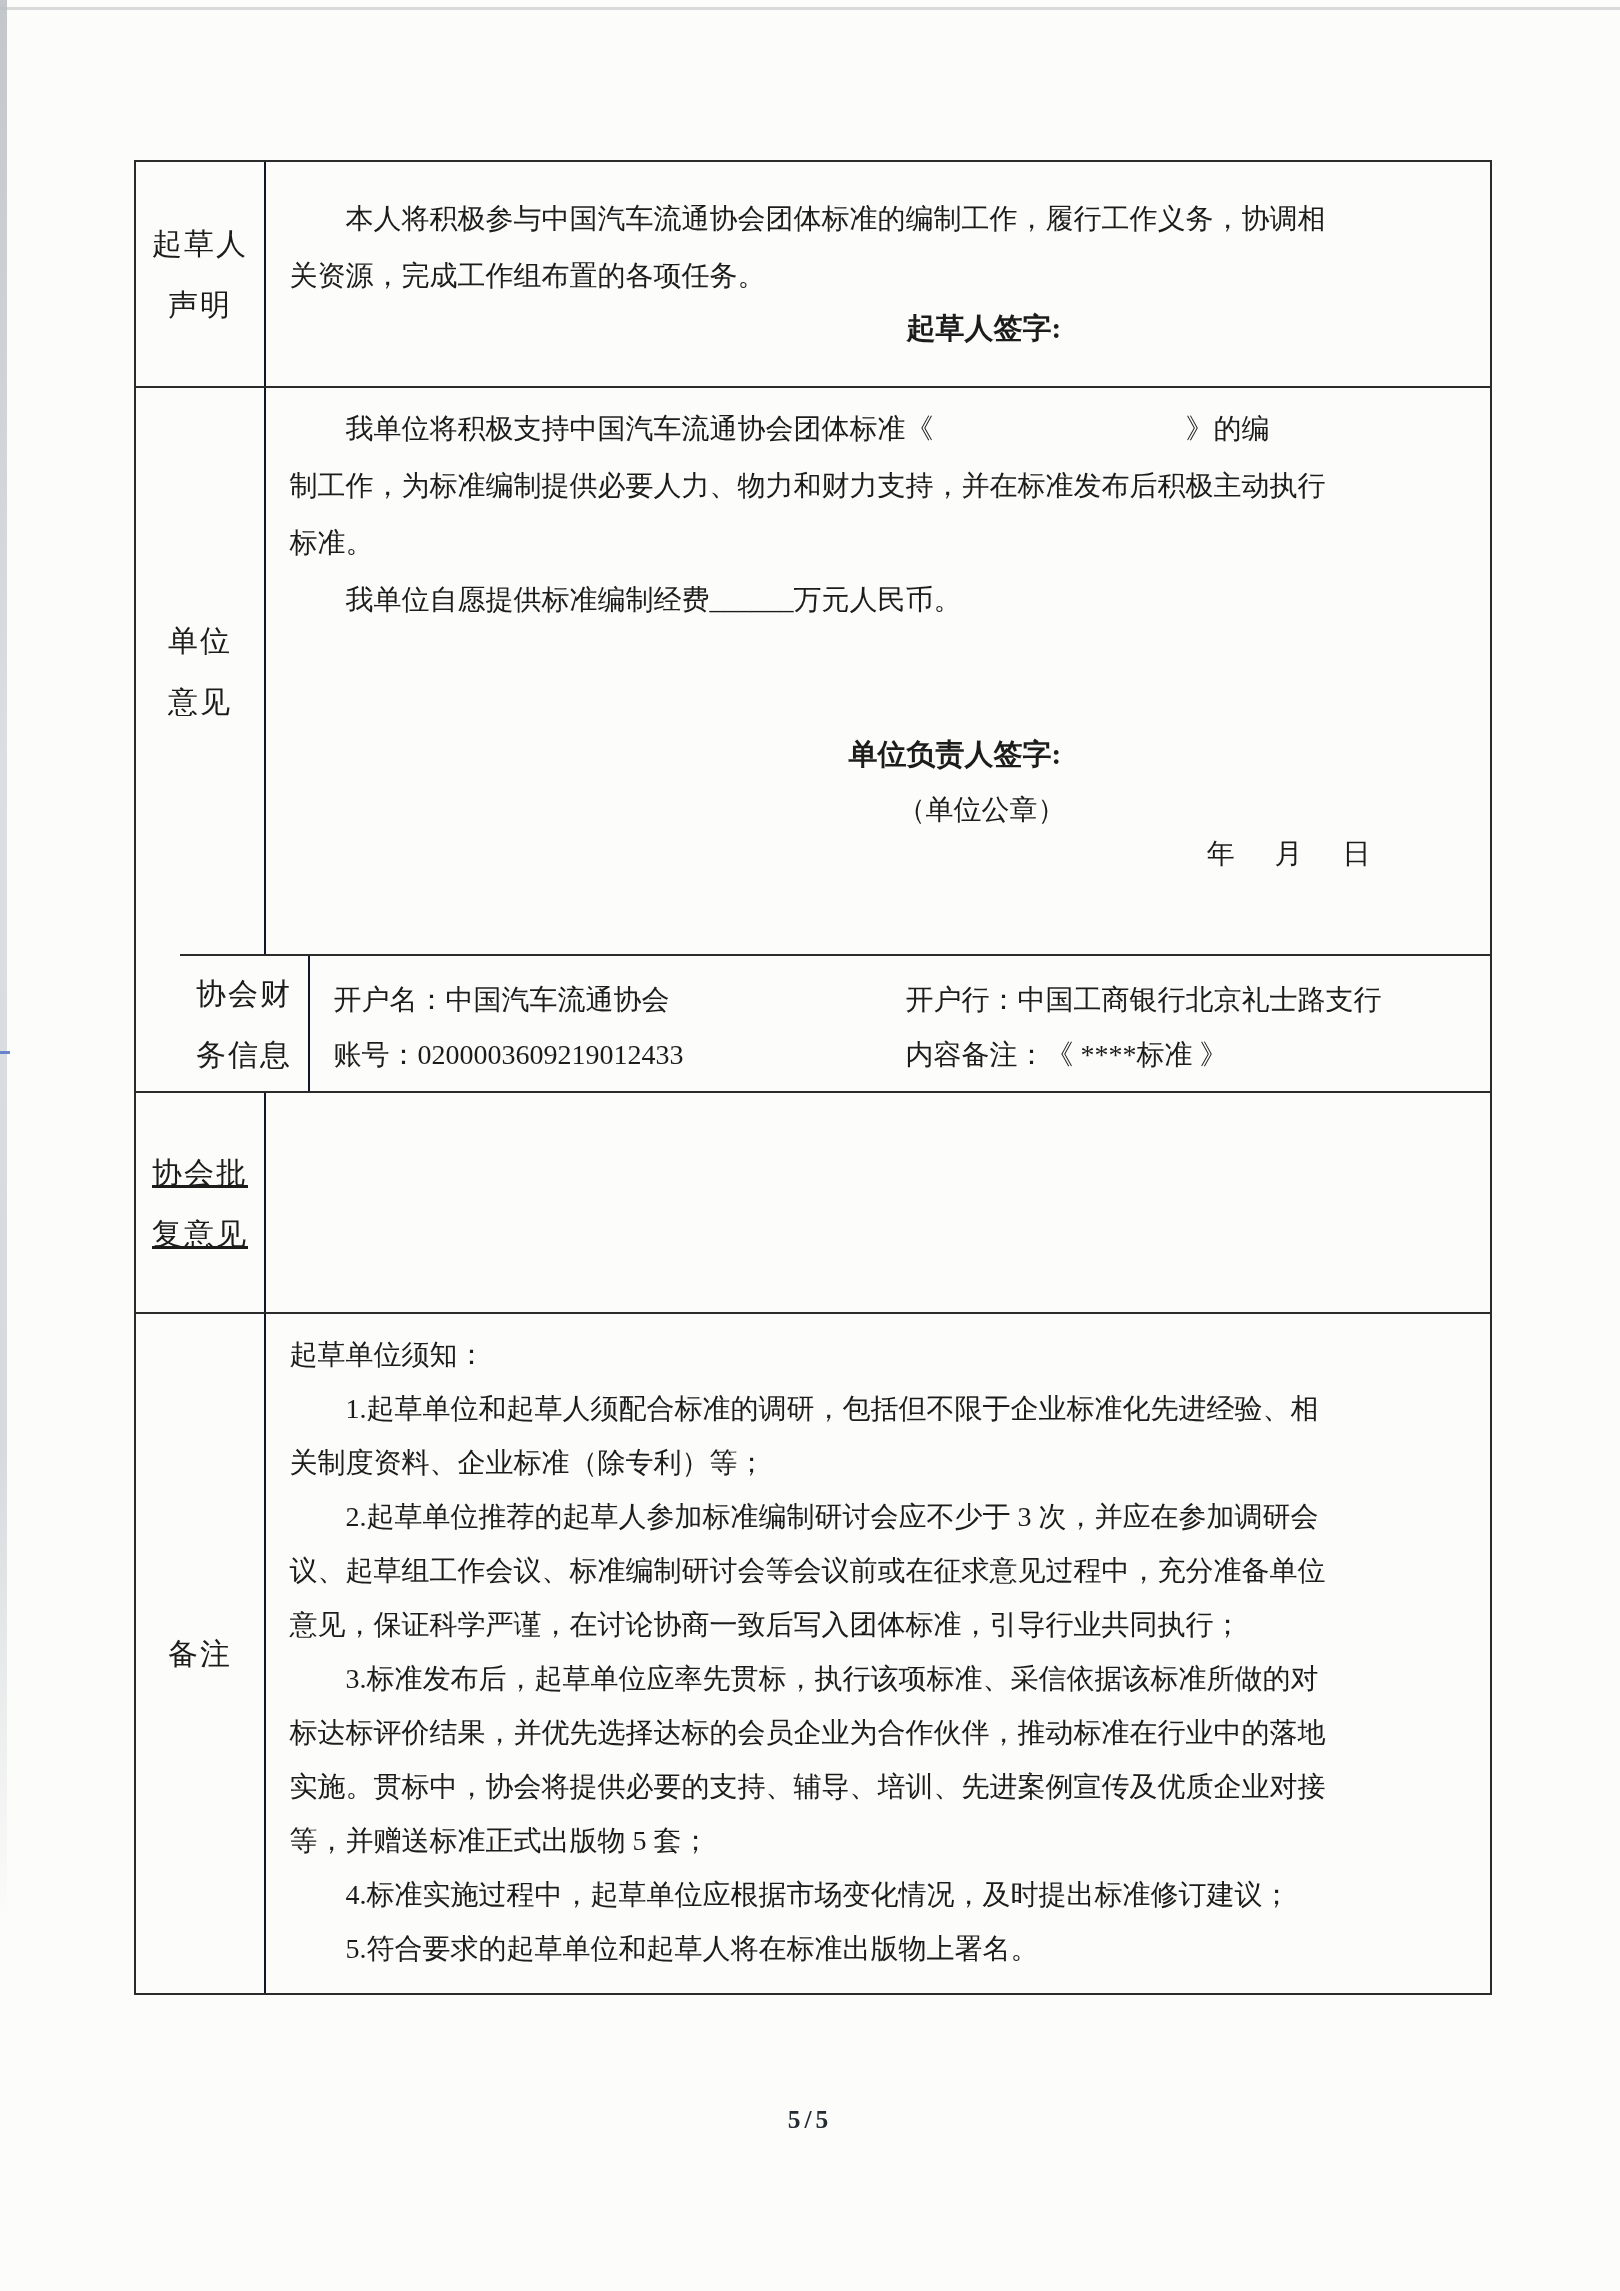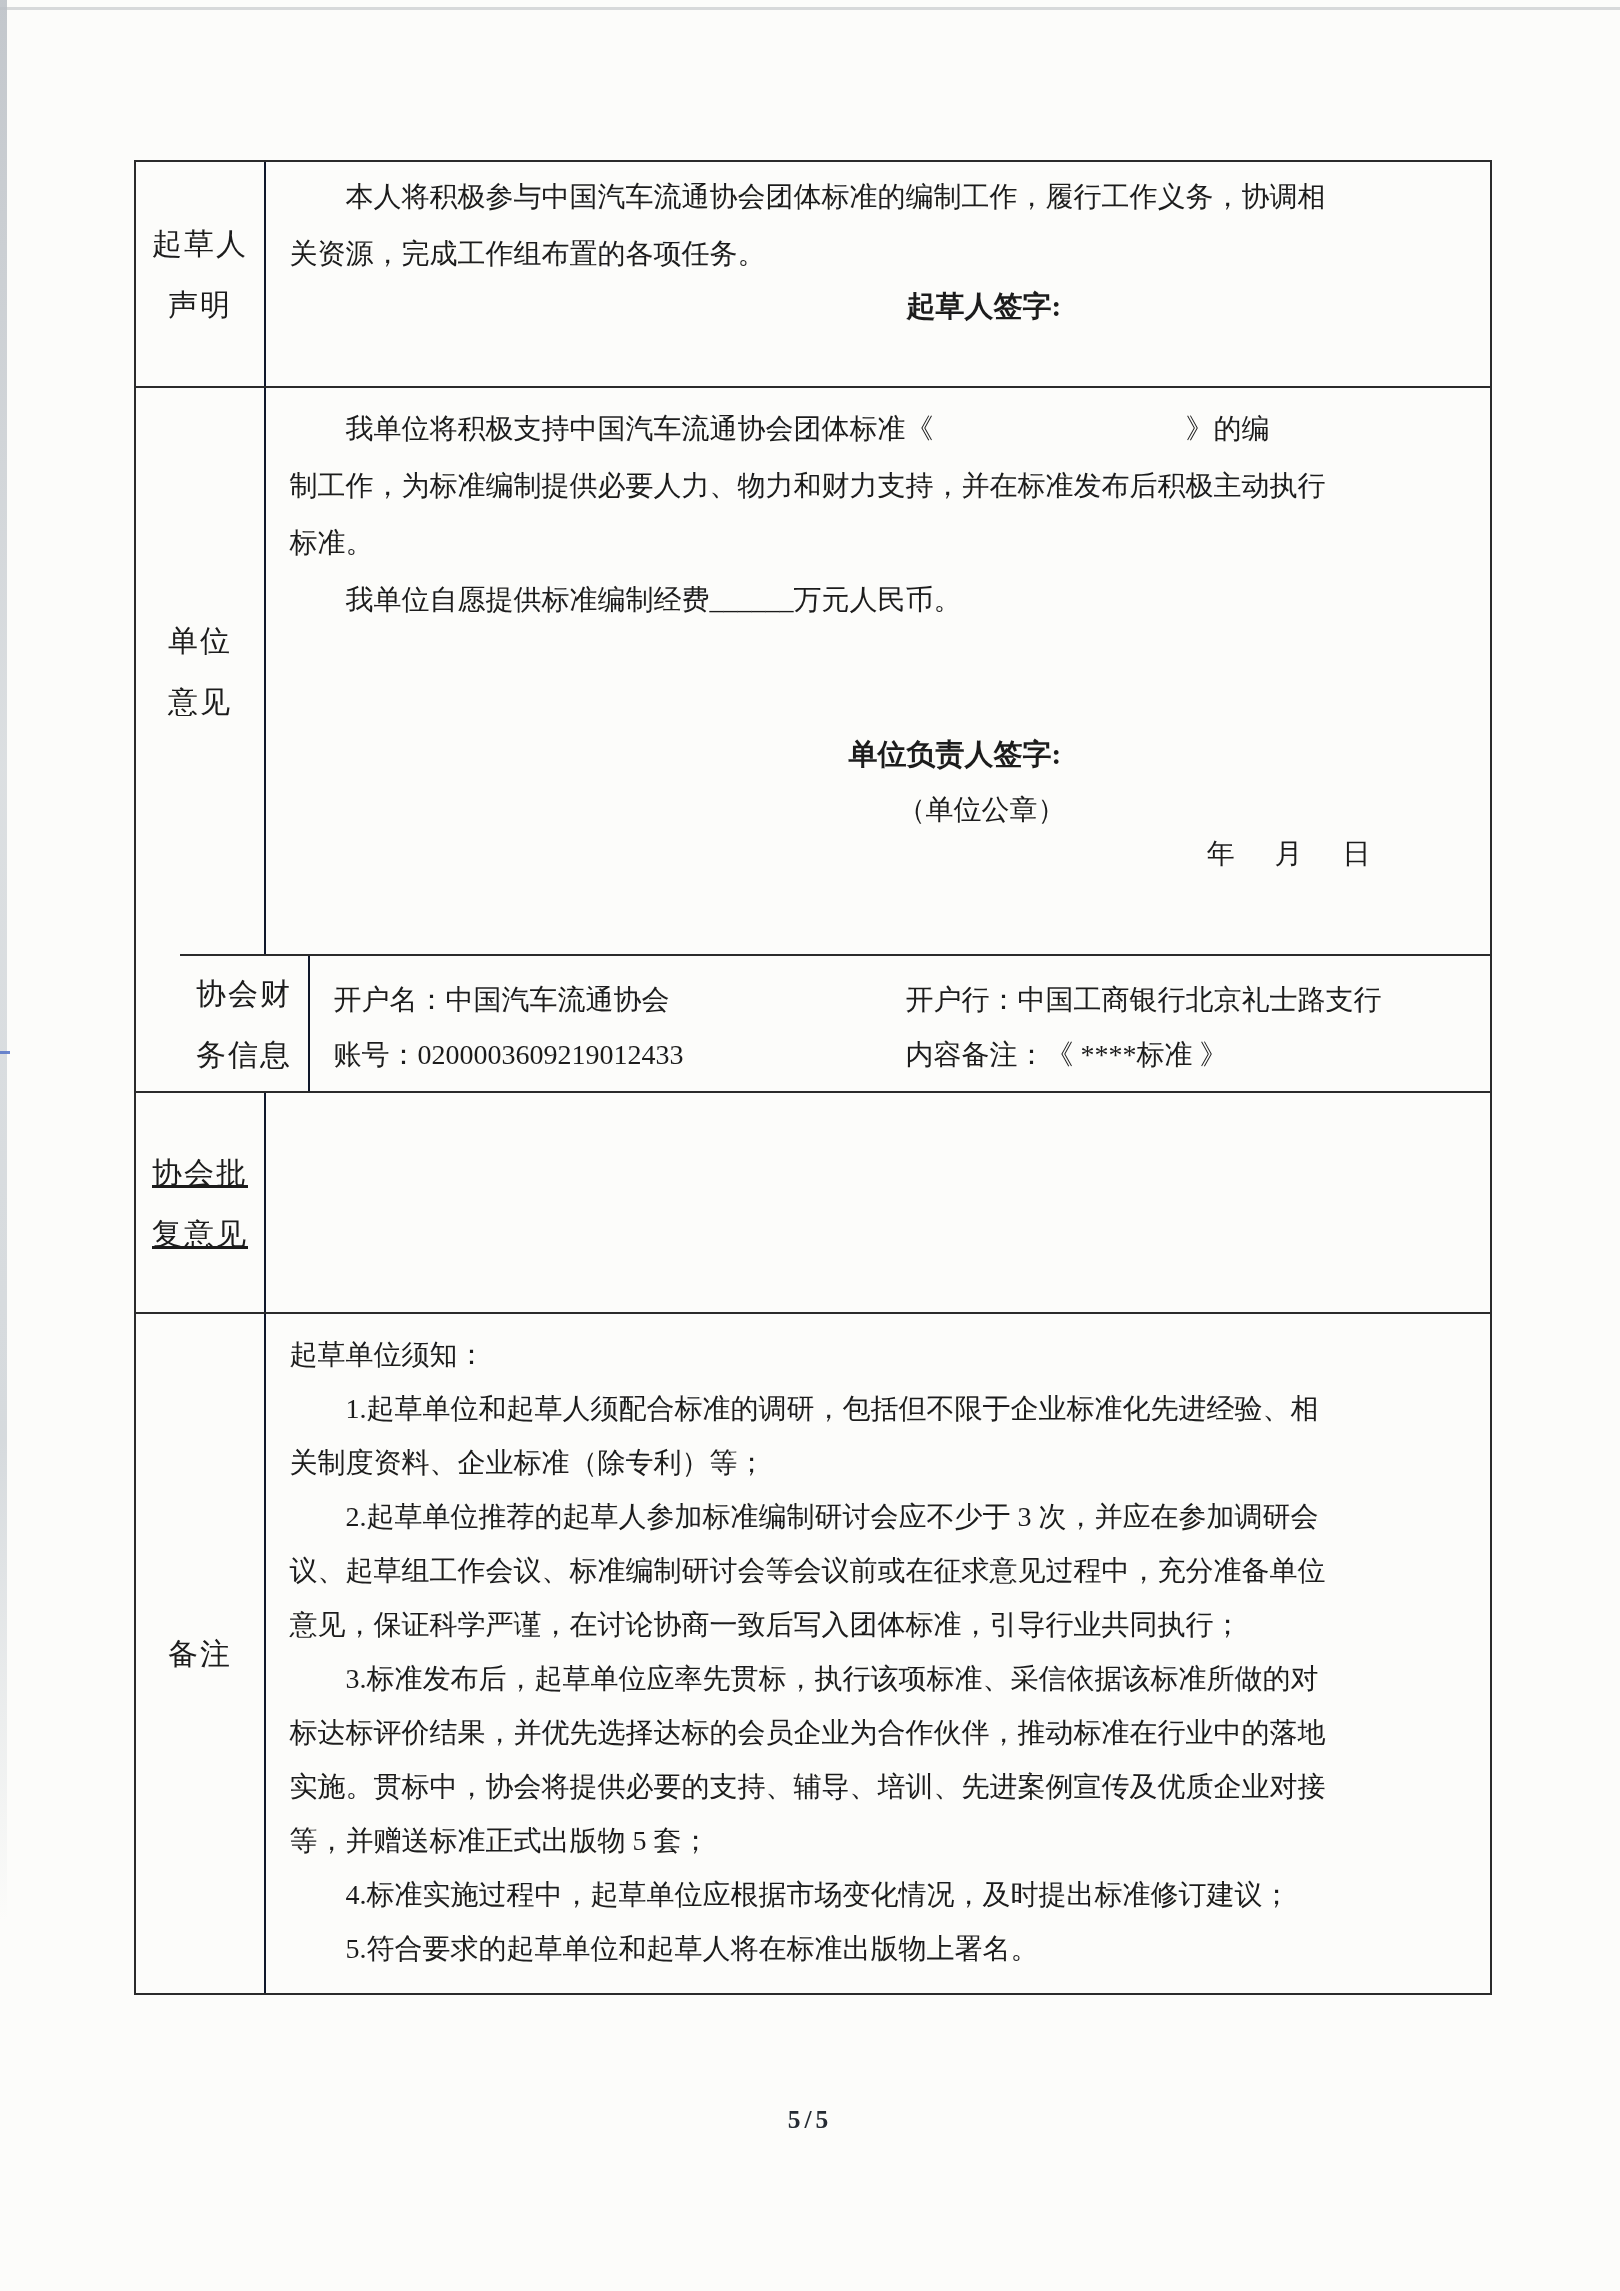--- a/index.html
+++ b/index.html
@@ -75,21 +75,21 @@
   .pre { white-space: pre-line; }
   .bold { font-weight: 700; }
 
   .row-1 { height: 224px; }
   .row-2 { height: 568px; }
   .row-3 { height: 137px; margin-left: 44px; }
   .row-4 { height: 221px; text-decoration: underline; }
   .row-5 { height: 681px; }
 
   
-  .row-1 .content { padding-top: 6px; border-radius: 10px; }
+  .row-1 .content { padding-top: 28px; border-radius: 10px; }
   .row-1 .body { line-height: 57px; }
   .row-1 .sig {
     margin-top: 2px;
     margin-left: 617px;
     font-size: 29px;
     line-height: 45px;
   }
   
   .row-2 .content { padding-top: 11.8px; }
   .row-2 .body { line-height: 57px; }

